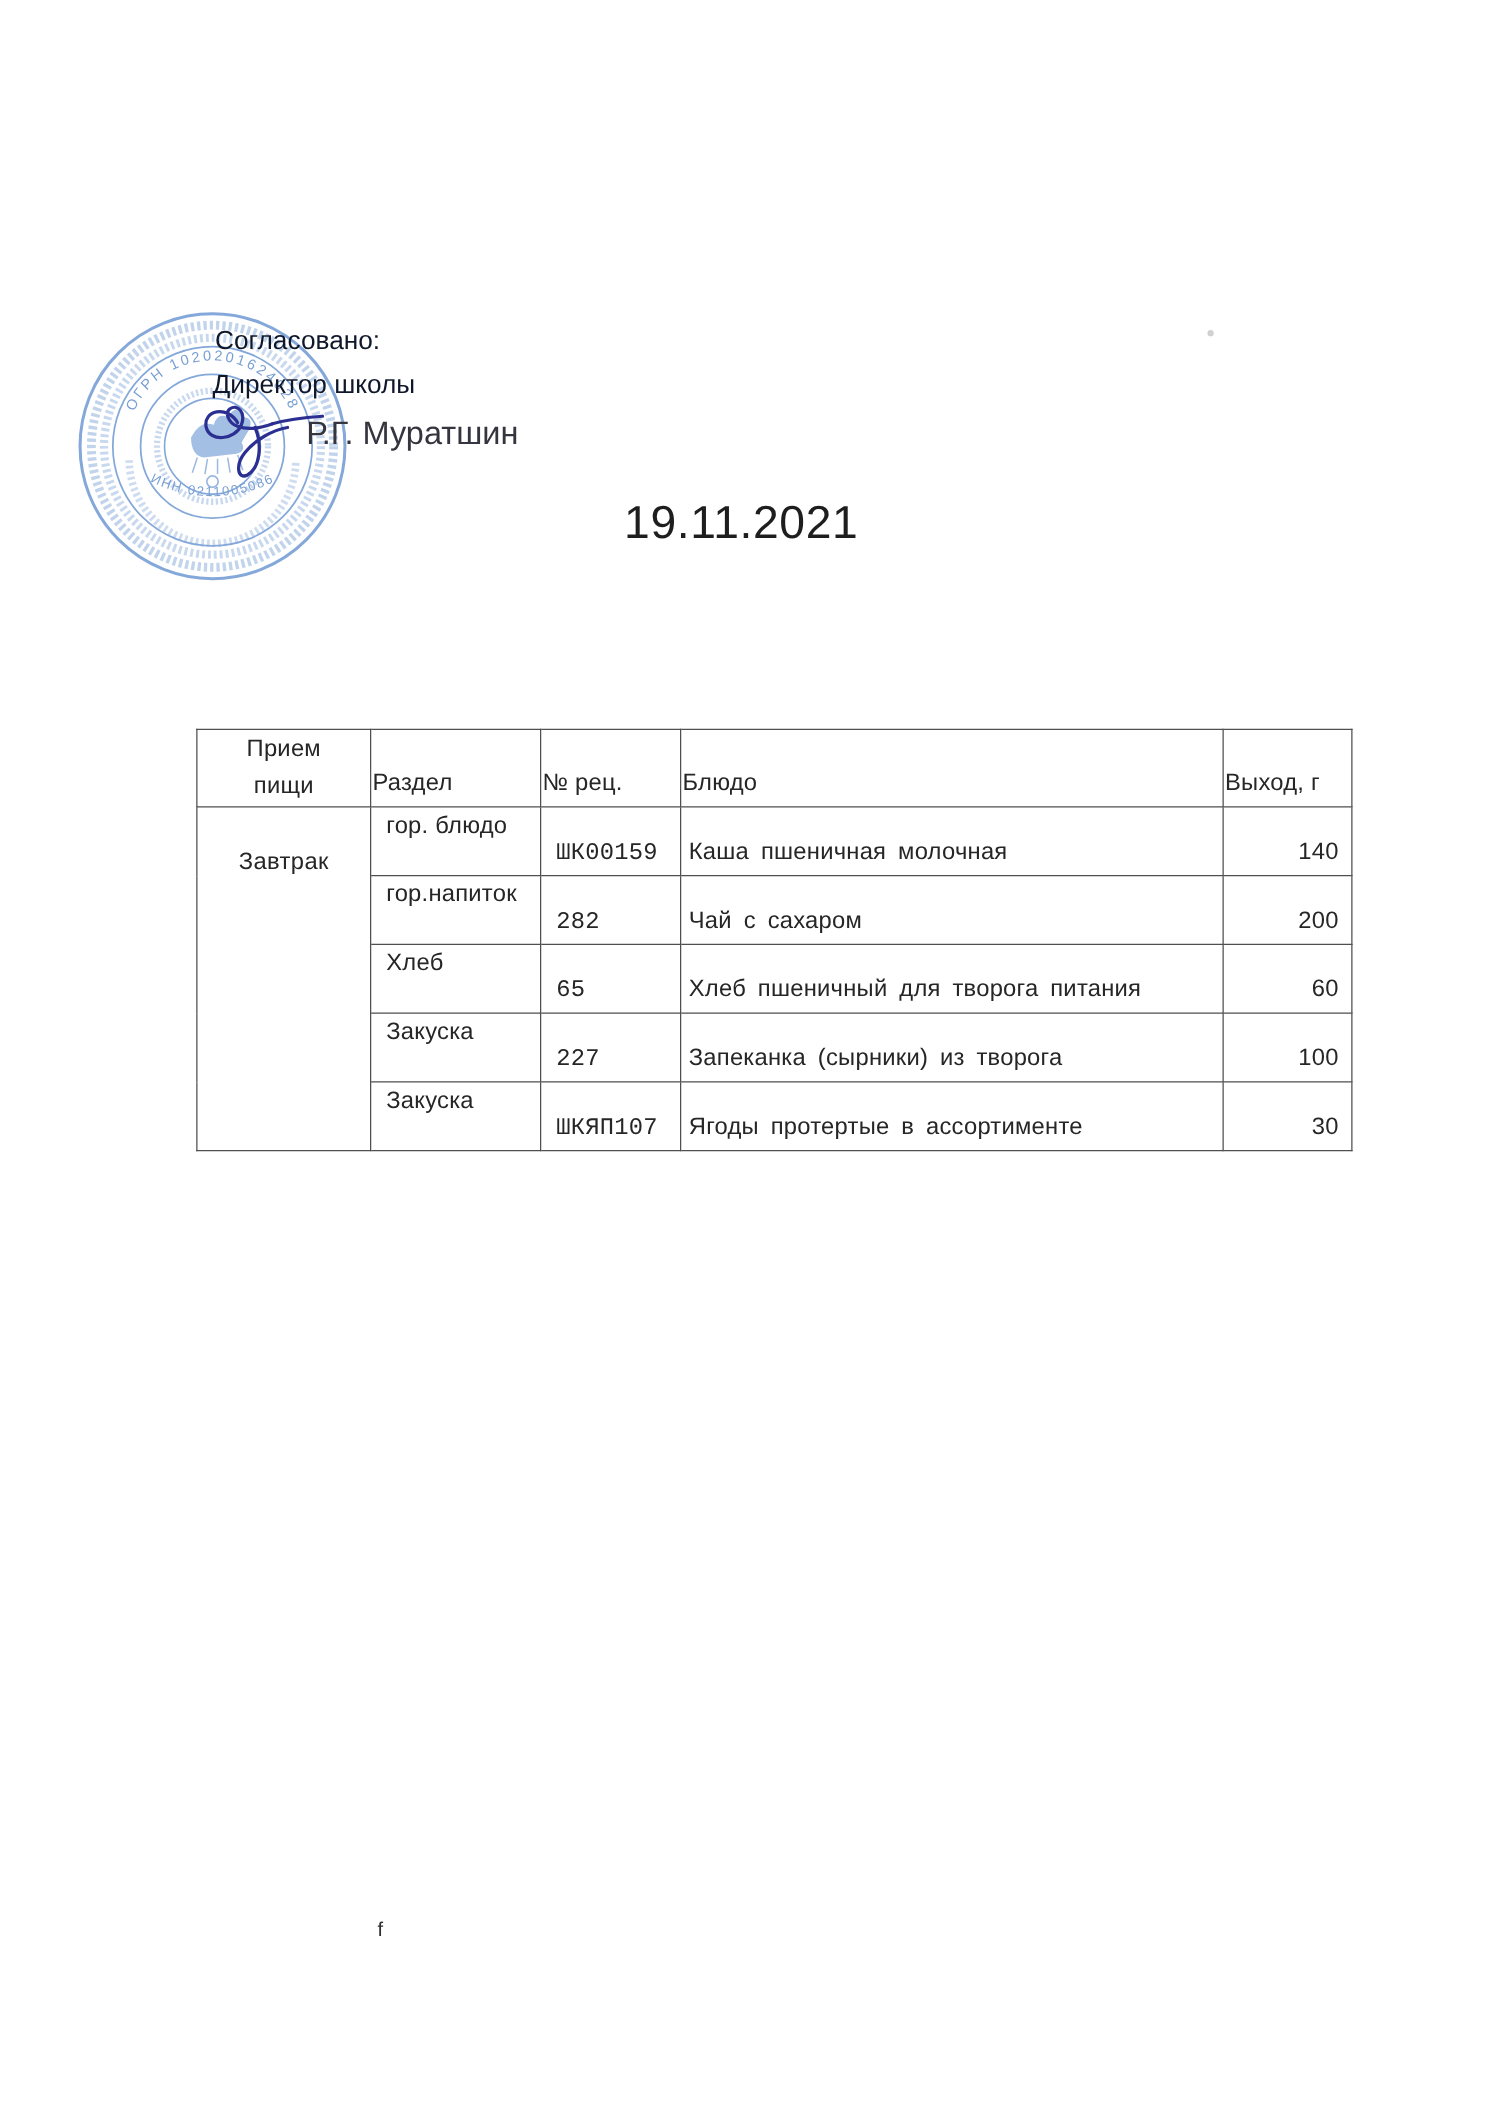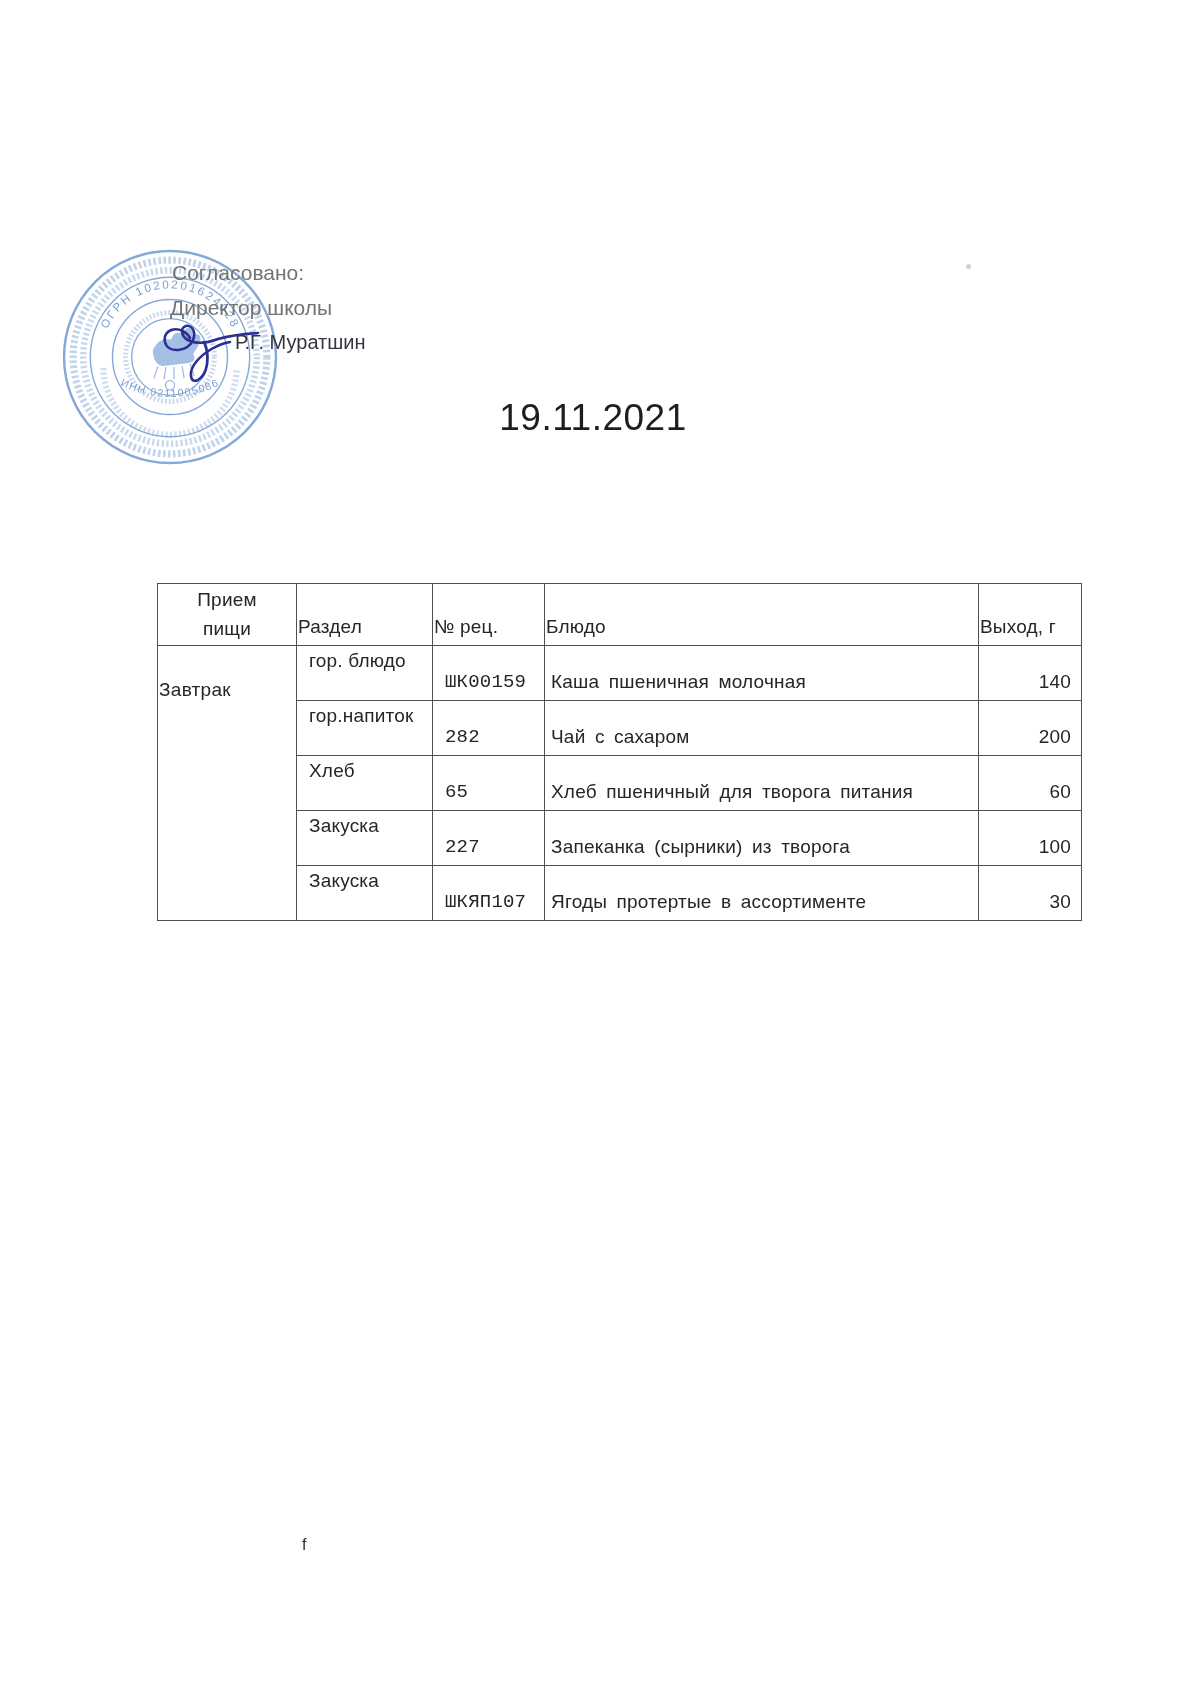--- a/index.html
+++ b/index.html
@@ -5,24 +5,24 @@
   html,body{margin:0;padding:0;background:#ffffff;}
   .page{
     position:relative;
     width:1190px;height:1683px;
     background:#ffffff;
     font-family:"Liberation Sans","DejaVu Sans",sans-serif;
     color:#242424;
     overflow:hidden;
   }
   
-  .approval-line{position:absolute;color:#737373;white-space:nowrap;}
+  .approval-line{position:absolute;color:#0f172a;white-space:nowrap;}
   .approval-agreed{left:172px;top:261px;font-size:21px;}
   .approval-role{left:170px;top:296px;font-size:21px;}
-  .approval-name{left:235px;top:331px;font-size:20px;color:#35353f;}
+  .approval-name{left:245px;top:331px;font-size:26px;color:#35353f;}
   
   .stamp{position:absolute;left:60px;top:247px;width:220px;height:220px;opacity:.92;}
   .stamp-text{fill:#6d97cf;font-family:"Liberation Sans","DejaVu Sans",sans-serif;}
   .signature{position:absolute;left:160px;top:316px;width:260px;height:80px;}
   
   .doc-date{
     position:absolute;left:0;top:397px;width:1186px;
     text-align:center;font-size:37px;color:#1e1e1e;letter-spacing:.5px;
   }
   .doc-title{
@@ -37,21 +37,21 @@
   }
   table.menu td,table.menu th{
     border:1.5px solid #4f4f4f;
     font-weight:normal;overflow:hidden;
   }
   tr.hdr{height:56px;}
   tr.row{height:55px;}
   th.h-meal{text-align:center;vertical-align:middle;line-height:29px;padding-bottom:2px;margin-top:16px;}
   th.h-bot{text-align:left;vertical-align:bottom;padding-bottom:7px;}
   td.meal-cell{
-    vertical-align:top;
+    text-align:center;vertical-align:top;
     font-weight:bold;padding-top:33px;letter-spacing:.3px;
   }
   td.section-cell{vertical-align:top;text-align:left;padding:4px 0 0 12px;}
   td.recipe-cell{vertical-align:bottom;padding:0 10px 7px 12px;font-family:Liberation Mono, monospace;}
   td.dish-cell{vertical-align:bottom;text-align:left;padding:0 0 7px 6px;word-spacing:4px;}
   td.output-cell{vertical-align:bottom;text-align:right;padding:0 10px 7px 15px;}
   
   .footer-mark{position:absolute;left:302px;top:1536px;font-size:16px;color:#2e2e2e;}
   .artifact-dot{
     position:absolute;left:966px;top:264px;width:5px;height:5px;

